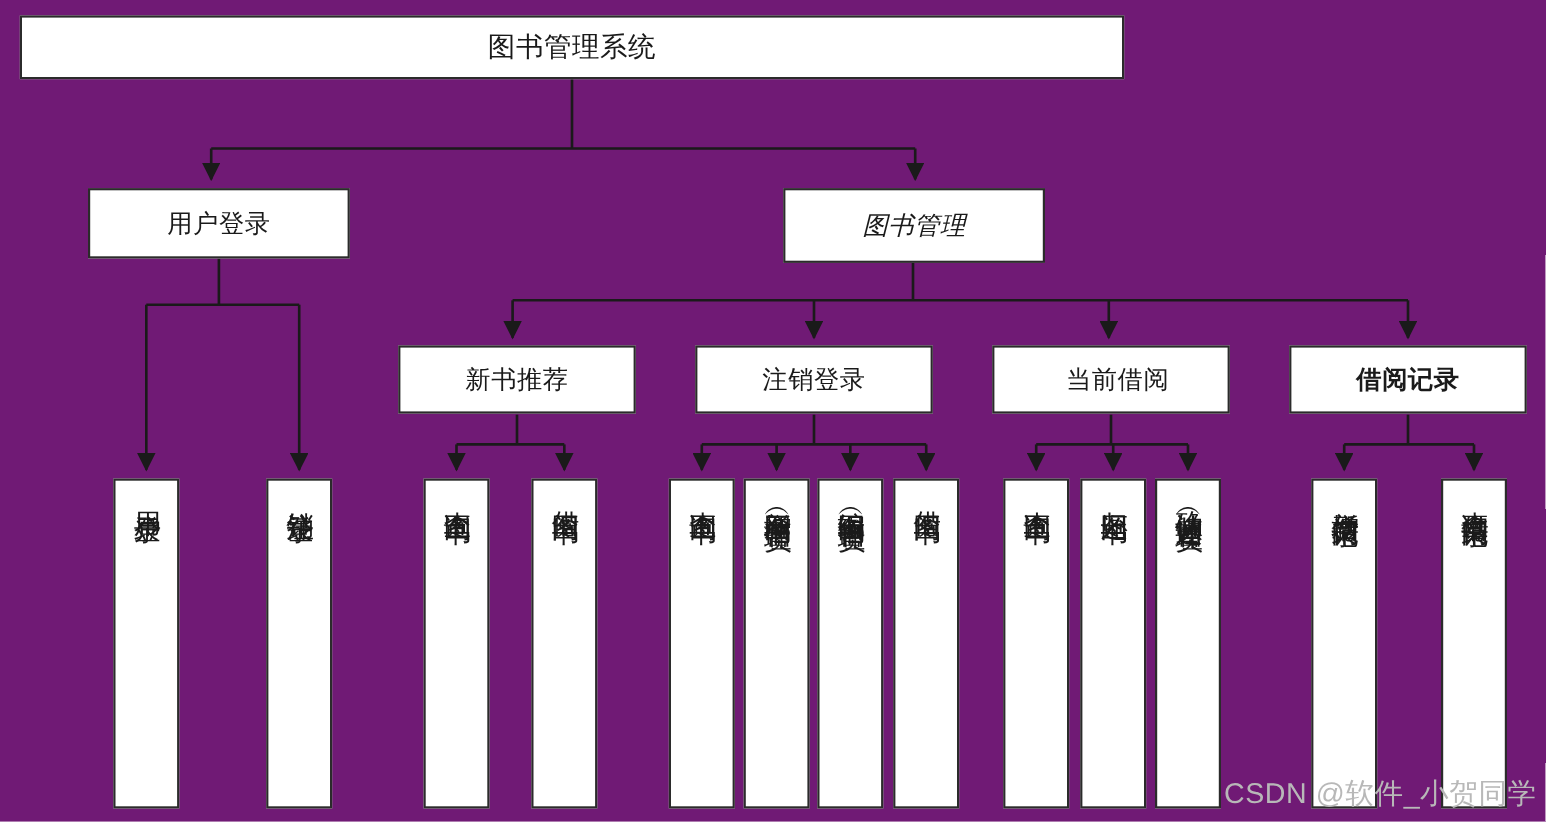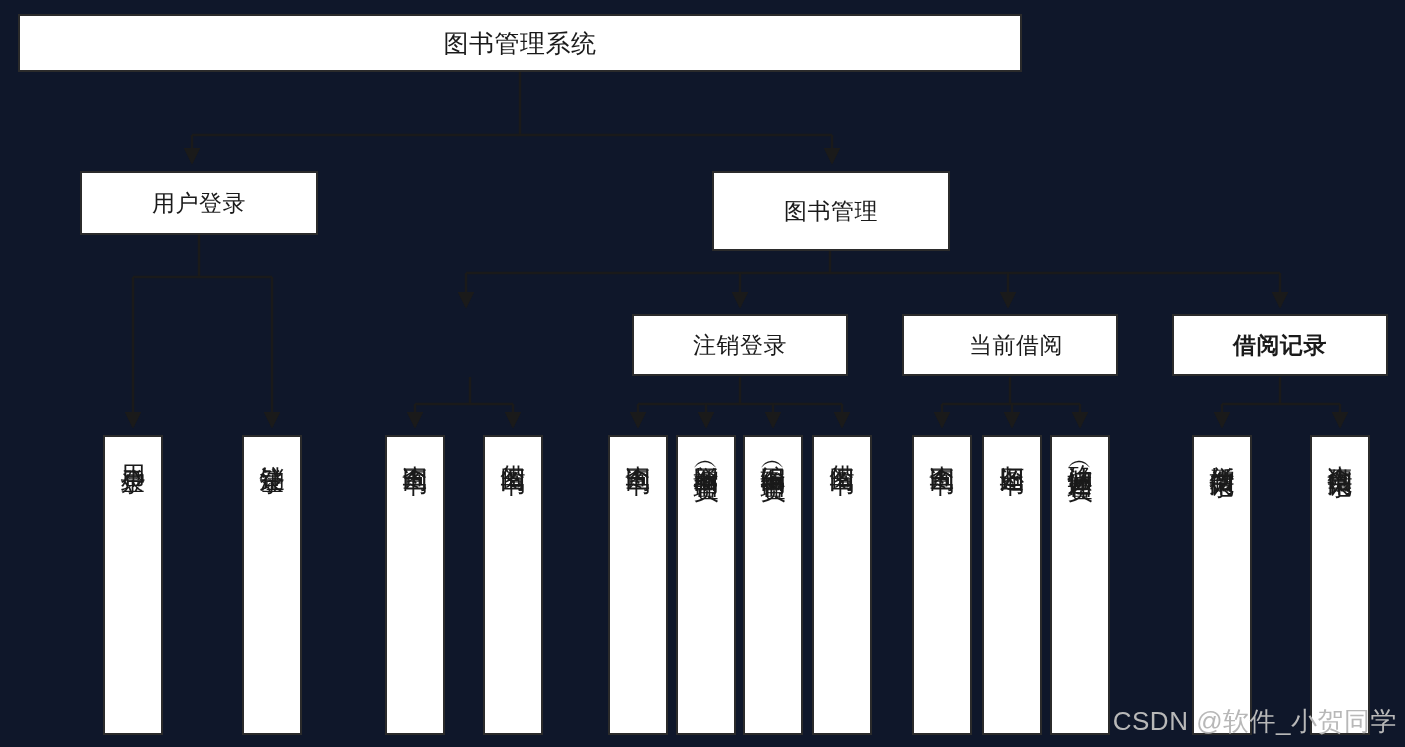--- a/index.html
+++ b/index.html
@@ -8,21 +8,21 @@
     padding: 0;
     background: #ffffff;
   }
   body {
     font-family: "Liberation Sans", "DejaVu Sans", sans-serif;
   }
   #diagram-root {
     position: relative;
     width: 1405px;
     height: 747px;
-    background: #0f172a;
+    background: #701a75;
     overflow: hidden;
   }
   #edge-layer {
     position: absolute;
     left: 0;
     top: 0;
     width: 1405px;
     height: 747px;
     pointer-events: none;
   }
@@ -130,24 +130,27 @@
     </g>
   </svg>
 
   <div class="node root" style="left:18px; top:14px; width:1004px; height:58px;">
     <span class="label">图书管理系统</span>
   </div>
 
   <div class="node hbox" style="left:80px; top:171px; width:238px; height:64px;">
     <span class="label">用户登录</span>
   </div>
-  <div class="node hbox" style="left:712px; top:171px; width:238px; height:80px;">
+  <div class="node hbox" style="left:712px; top:171px; width:238px; height:68px;font-style:italic;">
     <span class="label">图书管理</span>
   </div>
 
+  <div class="node hbox" style="left:362px; top:314px; width:216px; height:62px;">
+    <span class="label">新书推荐</span>
+  </div>
   <div class="node hbox" style="left:632px; top:314px; width:216px; height:62px;">
     <span class="label">注销登录</span>
   </div>
   <div class="node hbox" style="left:902px; top:314px; width:216px; height:62px;padding-left:12px;">
     <span class="label">当前借阅</span>
   </div>
   <div class="node hbox" style="left:1172px; top:314px; width:216px; height:62px;font-weight:bold;">
     <span class="label">借阅记录</span>
   </div>
 

